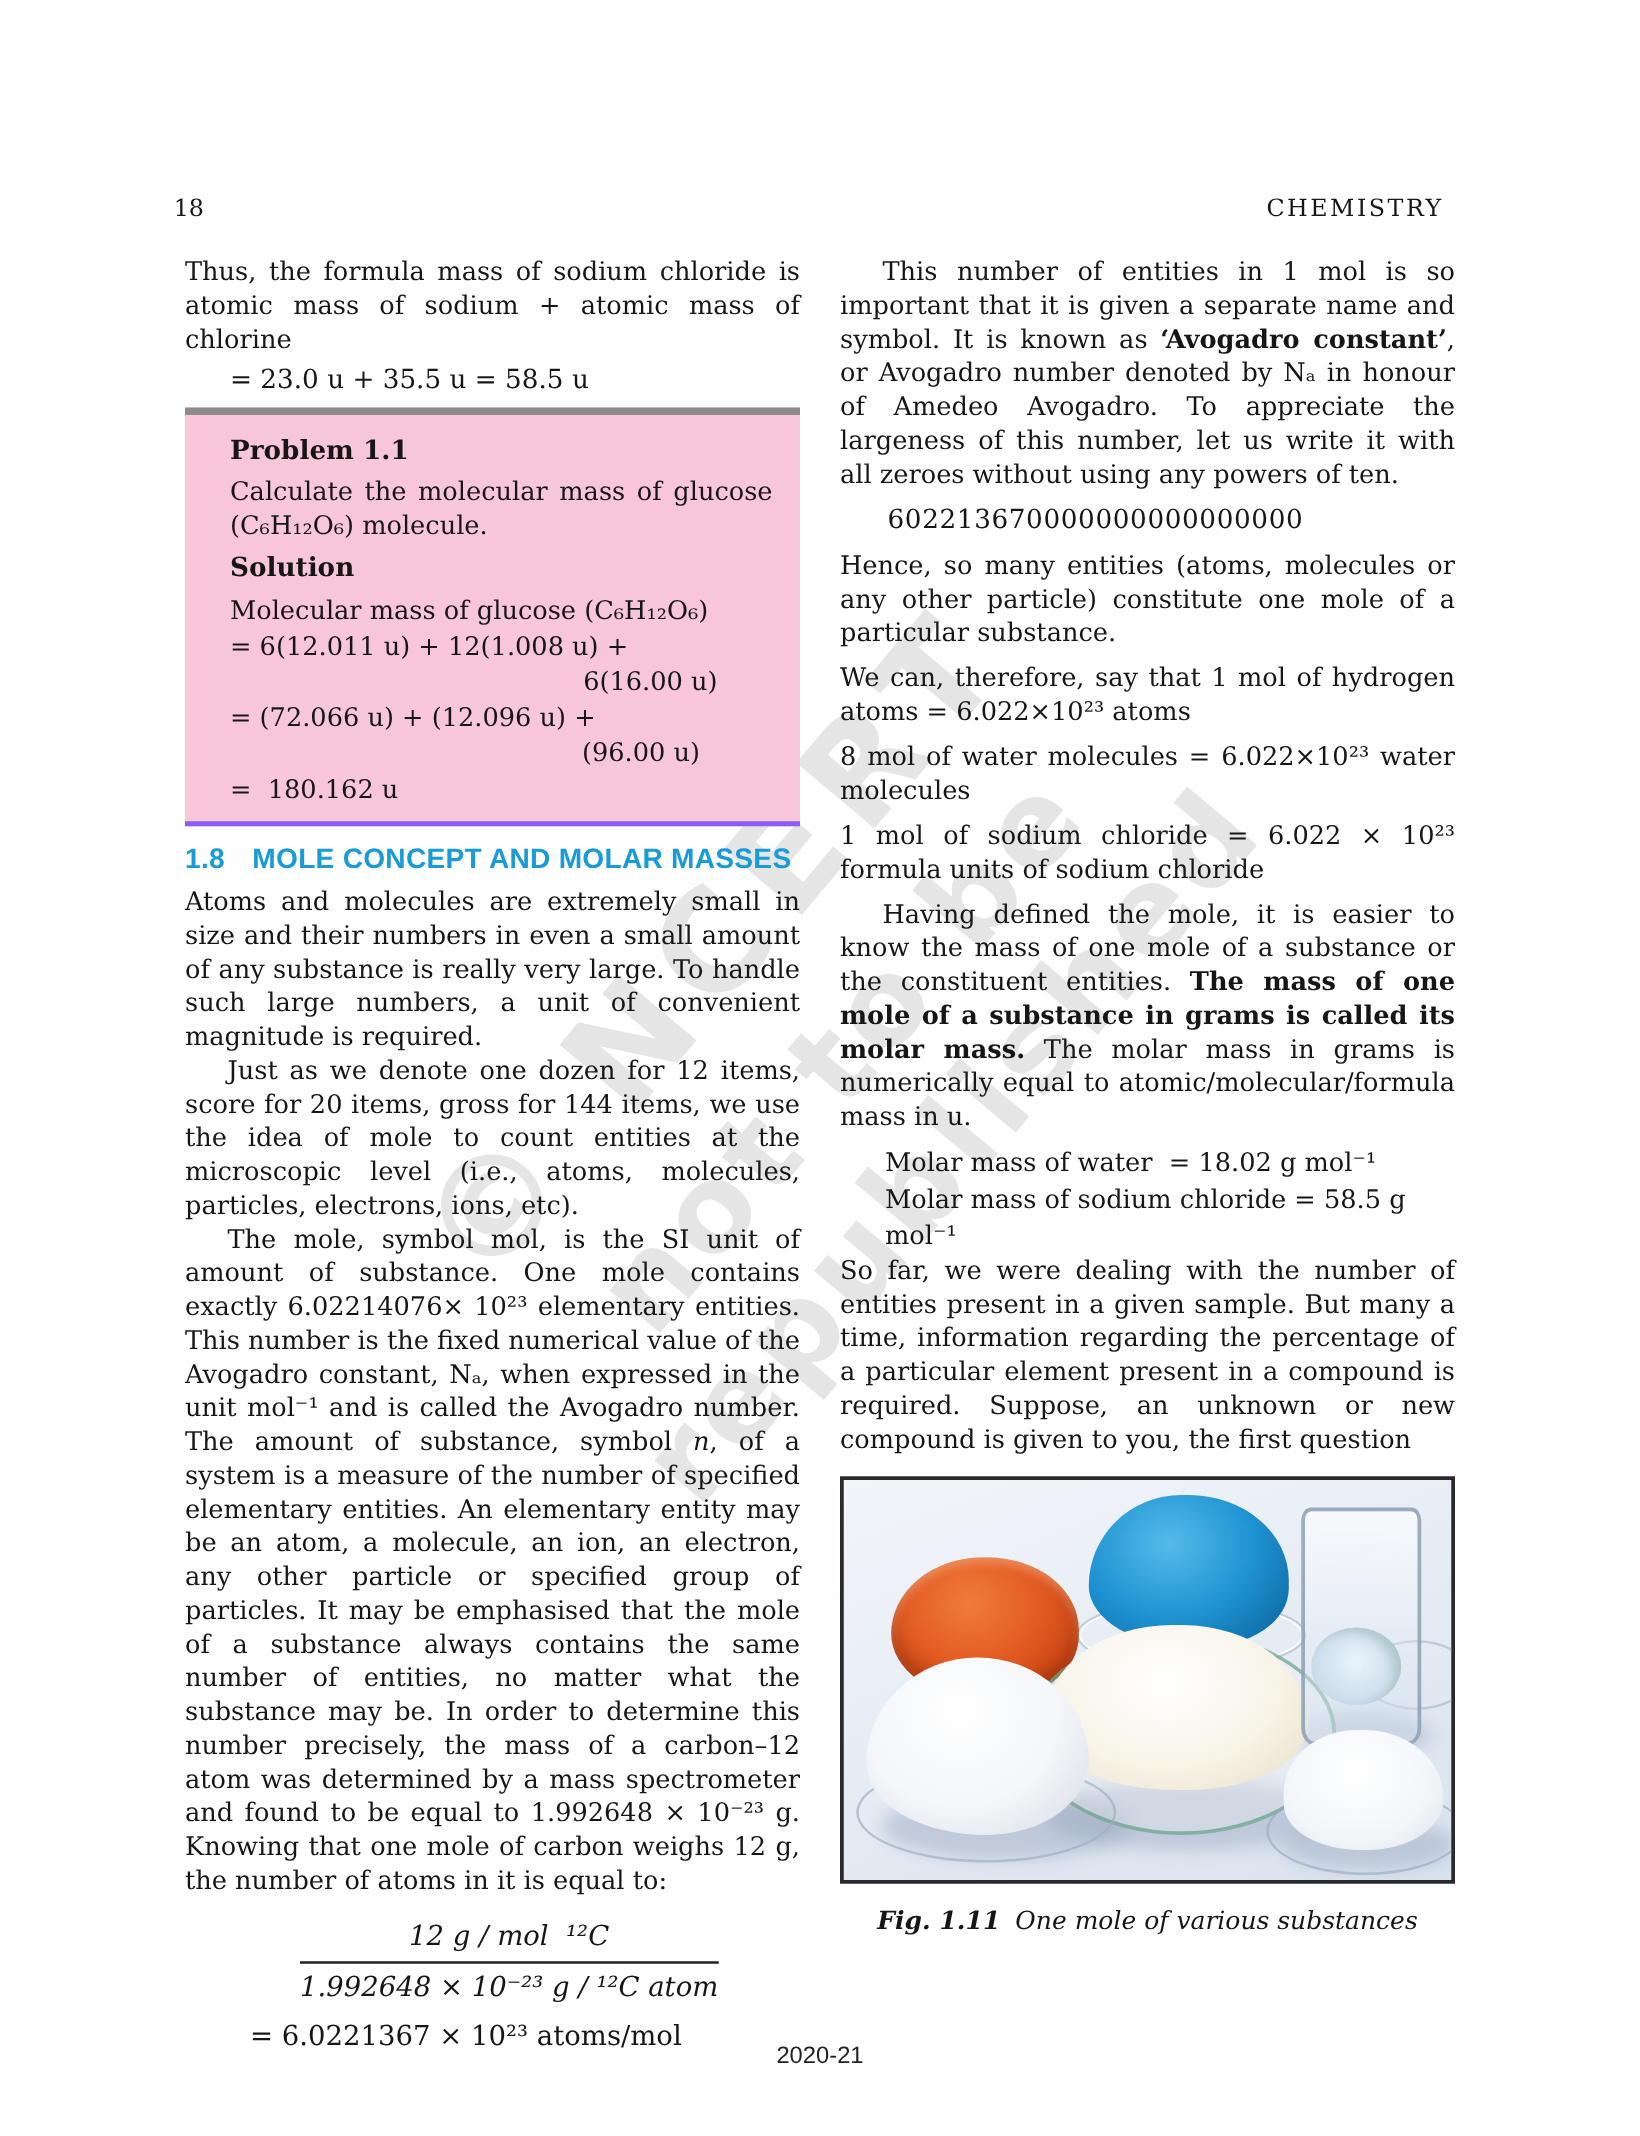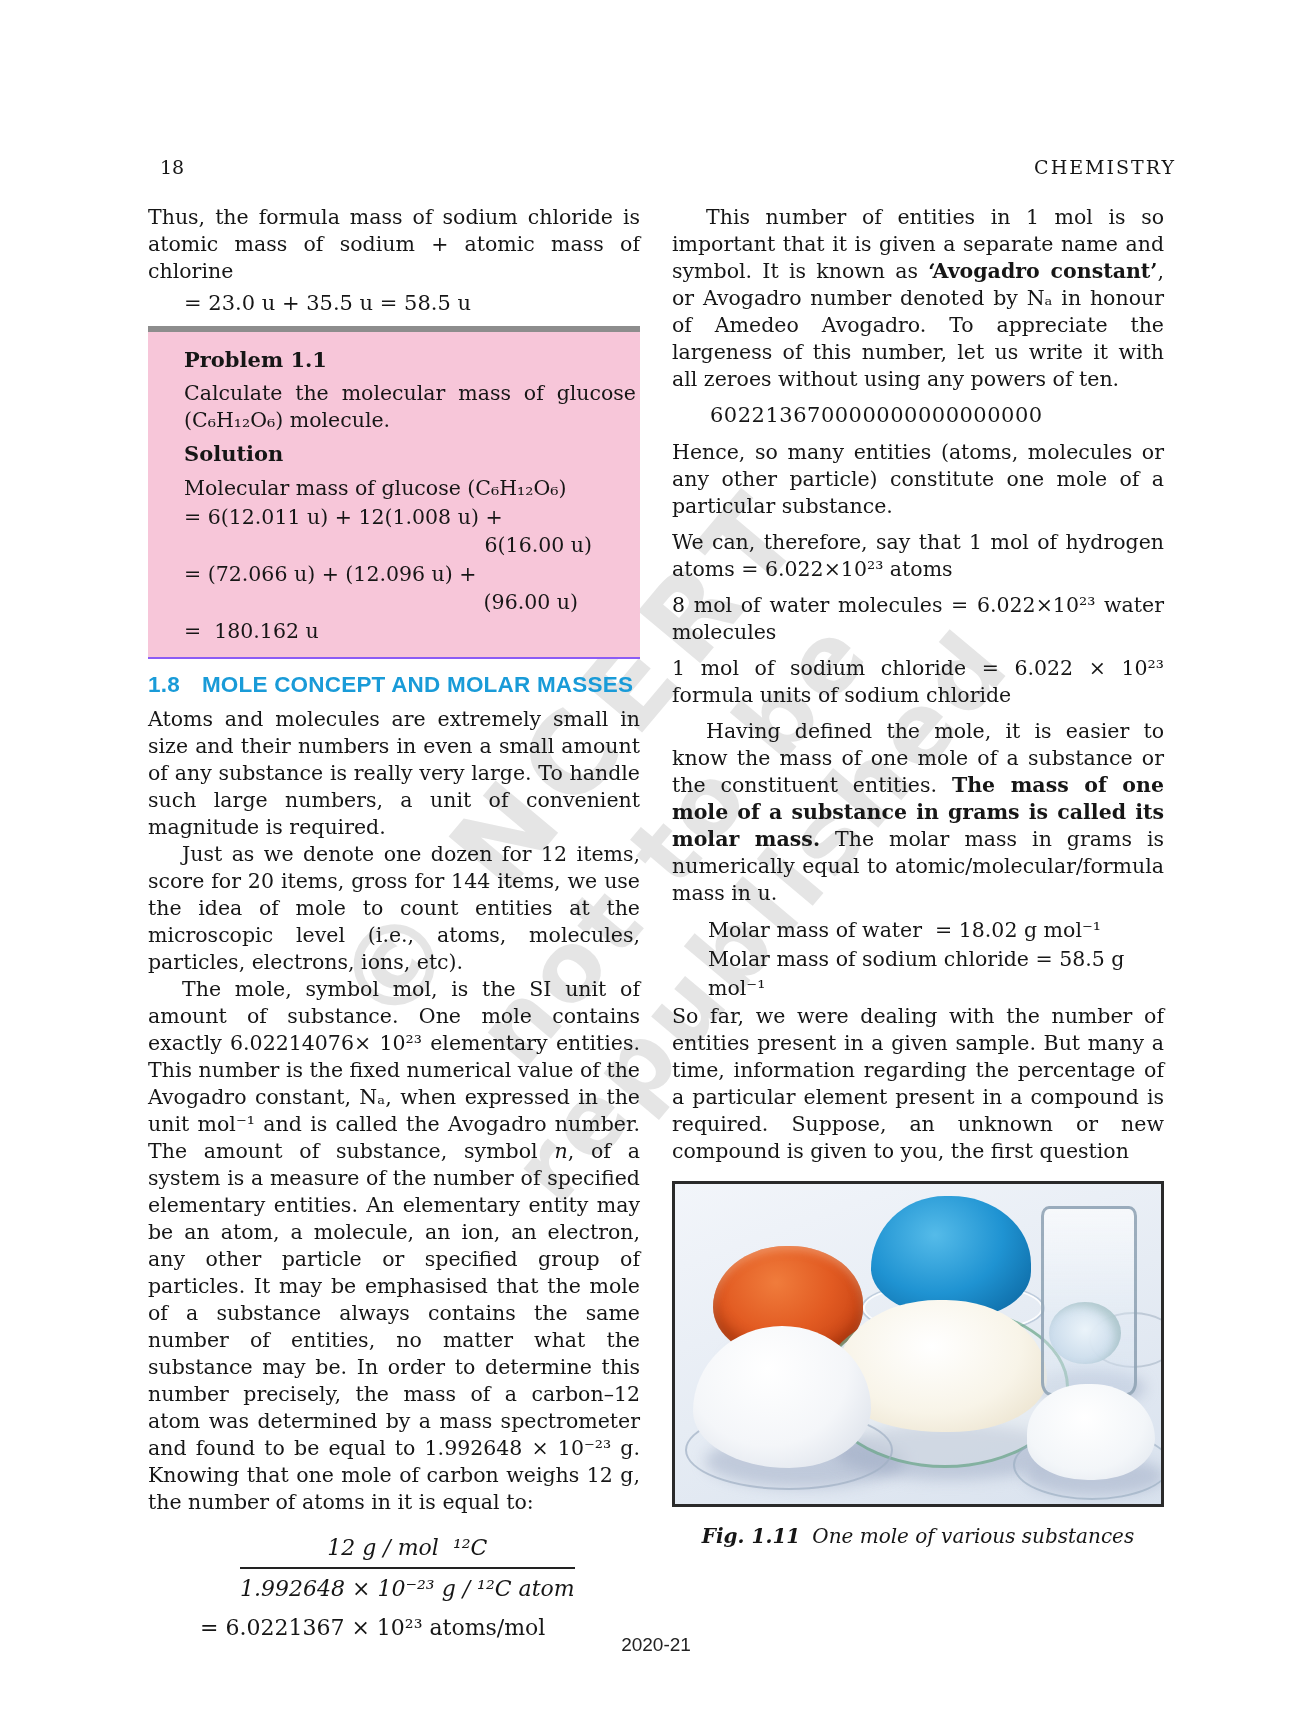--- a/index.html
+++ b/index.html
@@ -6,40 +6,40 @@
   .page{position:relative;width:1312px;height:1709px;background:#ffffff;overflow:hidden;
         font-family:"DejaVu Serif",serif;color:#161616;}
   
   .watermark{position:absolute;left:40px;top:640px;width:1240px;z-index:0;
              transform:rotate(-50deg);transform-origin:50% 50%;
              font-family:"DejaVu Sans",sans-serif;font-weight:bold;text-align:center;
              color:rgba(125,125,125,0.20);pointer-events:none;}
   .wm1{font-size:112px;letter-spacing:14px;line-height:1.35;}
   .wm2{font-size:96px;letter-spacing:6px;line-height:1.2;}
   
-  .header{position:absolute;top:156px;left:160px;width:1016px;z-index:2;
+  .header{position:absolute;top:156px;left:139px;width:1016px;z-index:2;
           display:flex;justify-content:space-between;font-size:19px;}
   .runhead{letter-spacing:2px;}
   .footer{position:absolute;top:1634px;left:0;width:100%;text-align:center;z-index:2;
           font-family:"Liberation Sans",sans-serif;font-size:19px;color:#222;}
   
   .col{position:absolute;top:204px;width:492px;z-index:1;font-size:20.5px;line-height:27px;}
   .col-left{left:148px;}
   .col-right{left:672px;}
   p{margin:0;}
   .just{text-align:justify;}
   .ind{text-indent:34px;}
   .col-right p{margin-bottom:9px;}
   
   .eq{margin:5px 0 9px 36px;font-size:21px;}
   .bignum{margin:2px 0 10px 38px;font-size:21px;letter-spacing:0.5px;}
   .mm-line{margin-left:36px;line-height:29px;}
   
-  .problem-box{background:#f7c6d9;border-top:6px solid #8d8d8d;border-bottom:2px solid #8b5cf6;
-               padding:12px 4px 12px 36px;margin:4px 0 12px 0;}
+  .problem-box{background:#f7c6d9;border-top:6px solid #8d8d8d;border-bottom:4px solid #8b5cf6;
+               padding:12px 22px 12px 36px;margin:4px 0 12px 0;}
   .pb-title{font-weight:bold;font-size:21px;margin:2px 0 7px 0;}
   .pb-p{margin-bottom:6px;}
   .pb-line{line-height:28.5px;}
   .pb-r1{text-align:right;padding-right:44px;}
   .pb-r2{text-align:right;padding-right:58px;}
   
   .sect{display:flex;margin:12px 0 8px 0;color:#199bd8;
         font-family:"Liberation Sans",sans-serif;font-weight:bold;font-size:22.5px;
         letter-spacing:0.2px;line-height:1.2;}
   .sect-num{margin-right:22px;}

